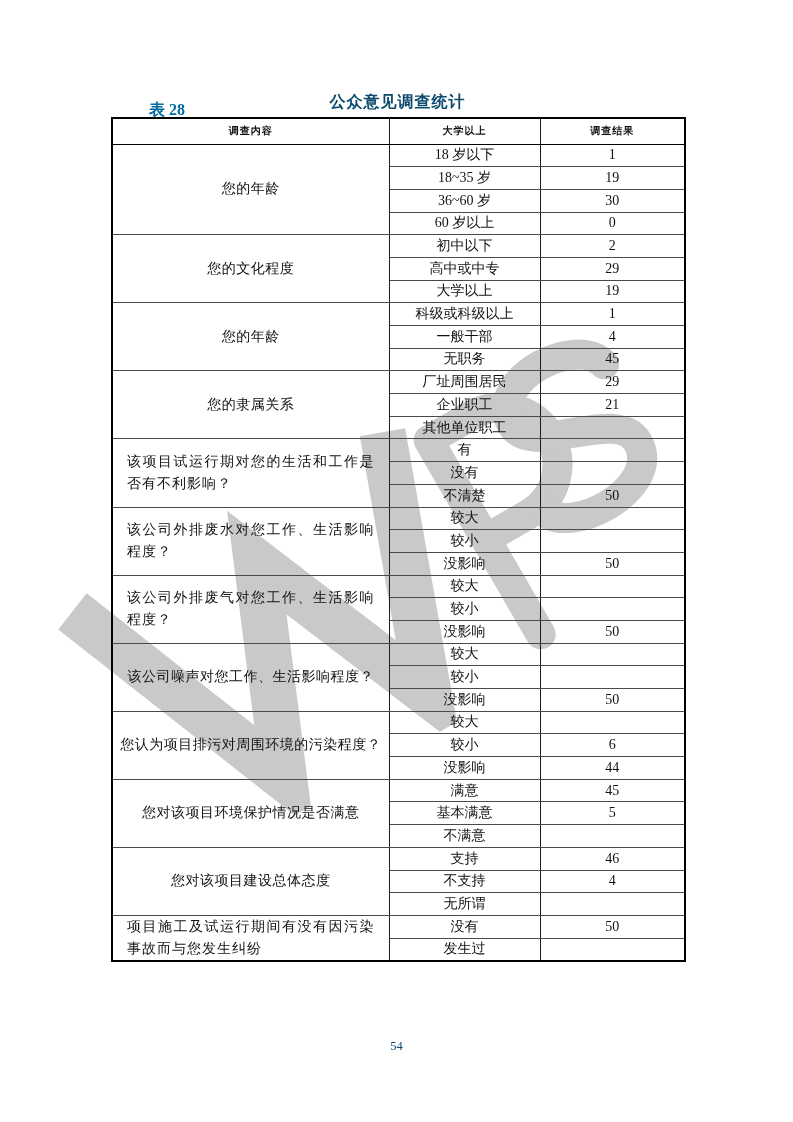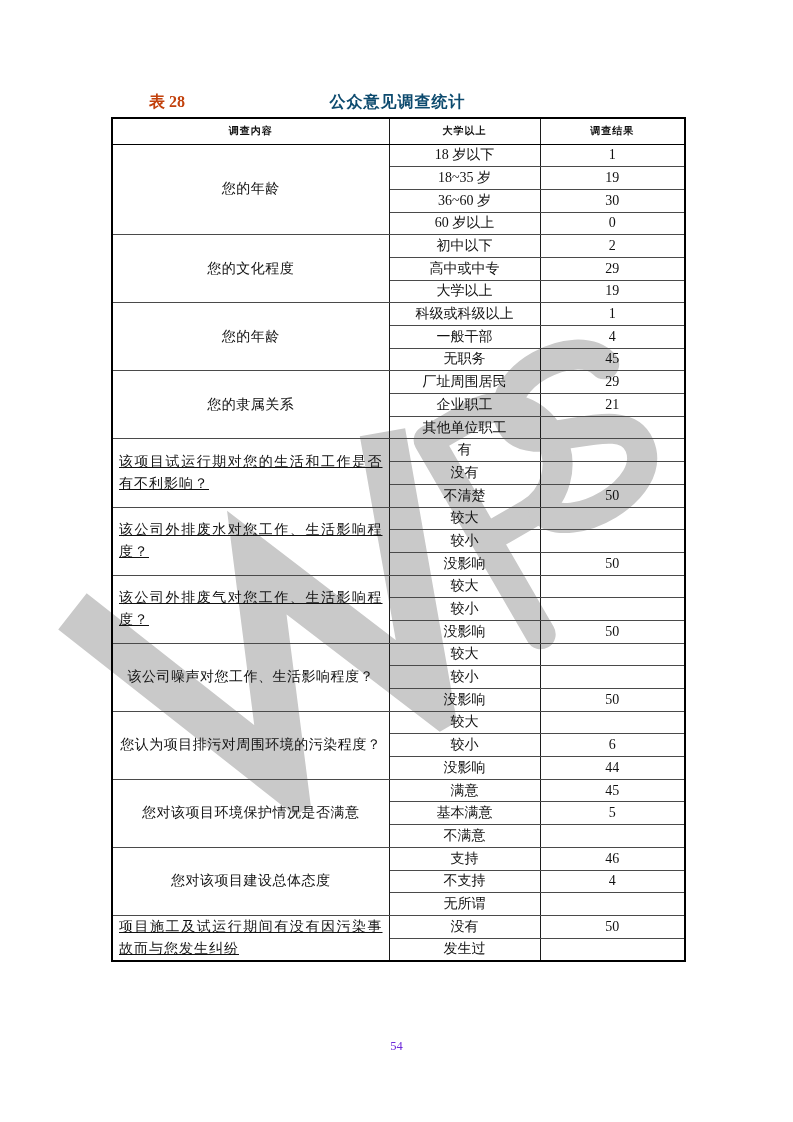--- a/index.html
+++ b/index.html
@@ -32,24 +32,24 @@
     left: 111px;
     top: 92px;
     width: 573px;
     height: 24px;
     text-align: center;
     z-index: 2;
   }
   .tlabel {
     position: absolute;
     left: 38px;
-    top: 0;
+    top: 8px;
     font-size: 16px;
     font-weight: bold;
-    color: #c2410c;
+    color: #0369a1;
     white-space: nowrap;
   }
   .ttitle {
     font-size: 16px;
     font-weight: bold;
     color: #0c4a6e;
     letter-spacing: 1px;
   }
   
   table.survey {
@@ -95,33 +95,32 @@
     border-top: 1px solid #4a4a4a;
     border-bottom: 1px solid #4a4a4a;
   }
   tr.group-start > td { border-top: 1.8px solid #000; }
   td.answer-cell, td.result-cell { text-align: center; }
   td.question-cell { text-align: center; letter-spacing: 0.5px; }
   td.question-cell.q-left {
     text-align: justify;
     text-align-last: left;
     letter-spacing: 1px;
-    padding: 0 6px;
+    padding: 0 14px;
     line-height: 1.55;
-    text-decoration: underline;
   }
   
   .page-number {
     position: absolute;
     left: 0;
     top: 1039px;
     width: 100%;
     text-align: center;
     font-size: 12.5px;
-    color: #6d28d9;
+    color: #0c4a6e;
     z-index: 2;
   }
 </style>
 </head>
 <body>
 
 <div class="page">
 
   <div class="watermark">
     <svg width="650" height="340" viewBox="0 0 650 340">

